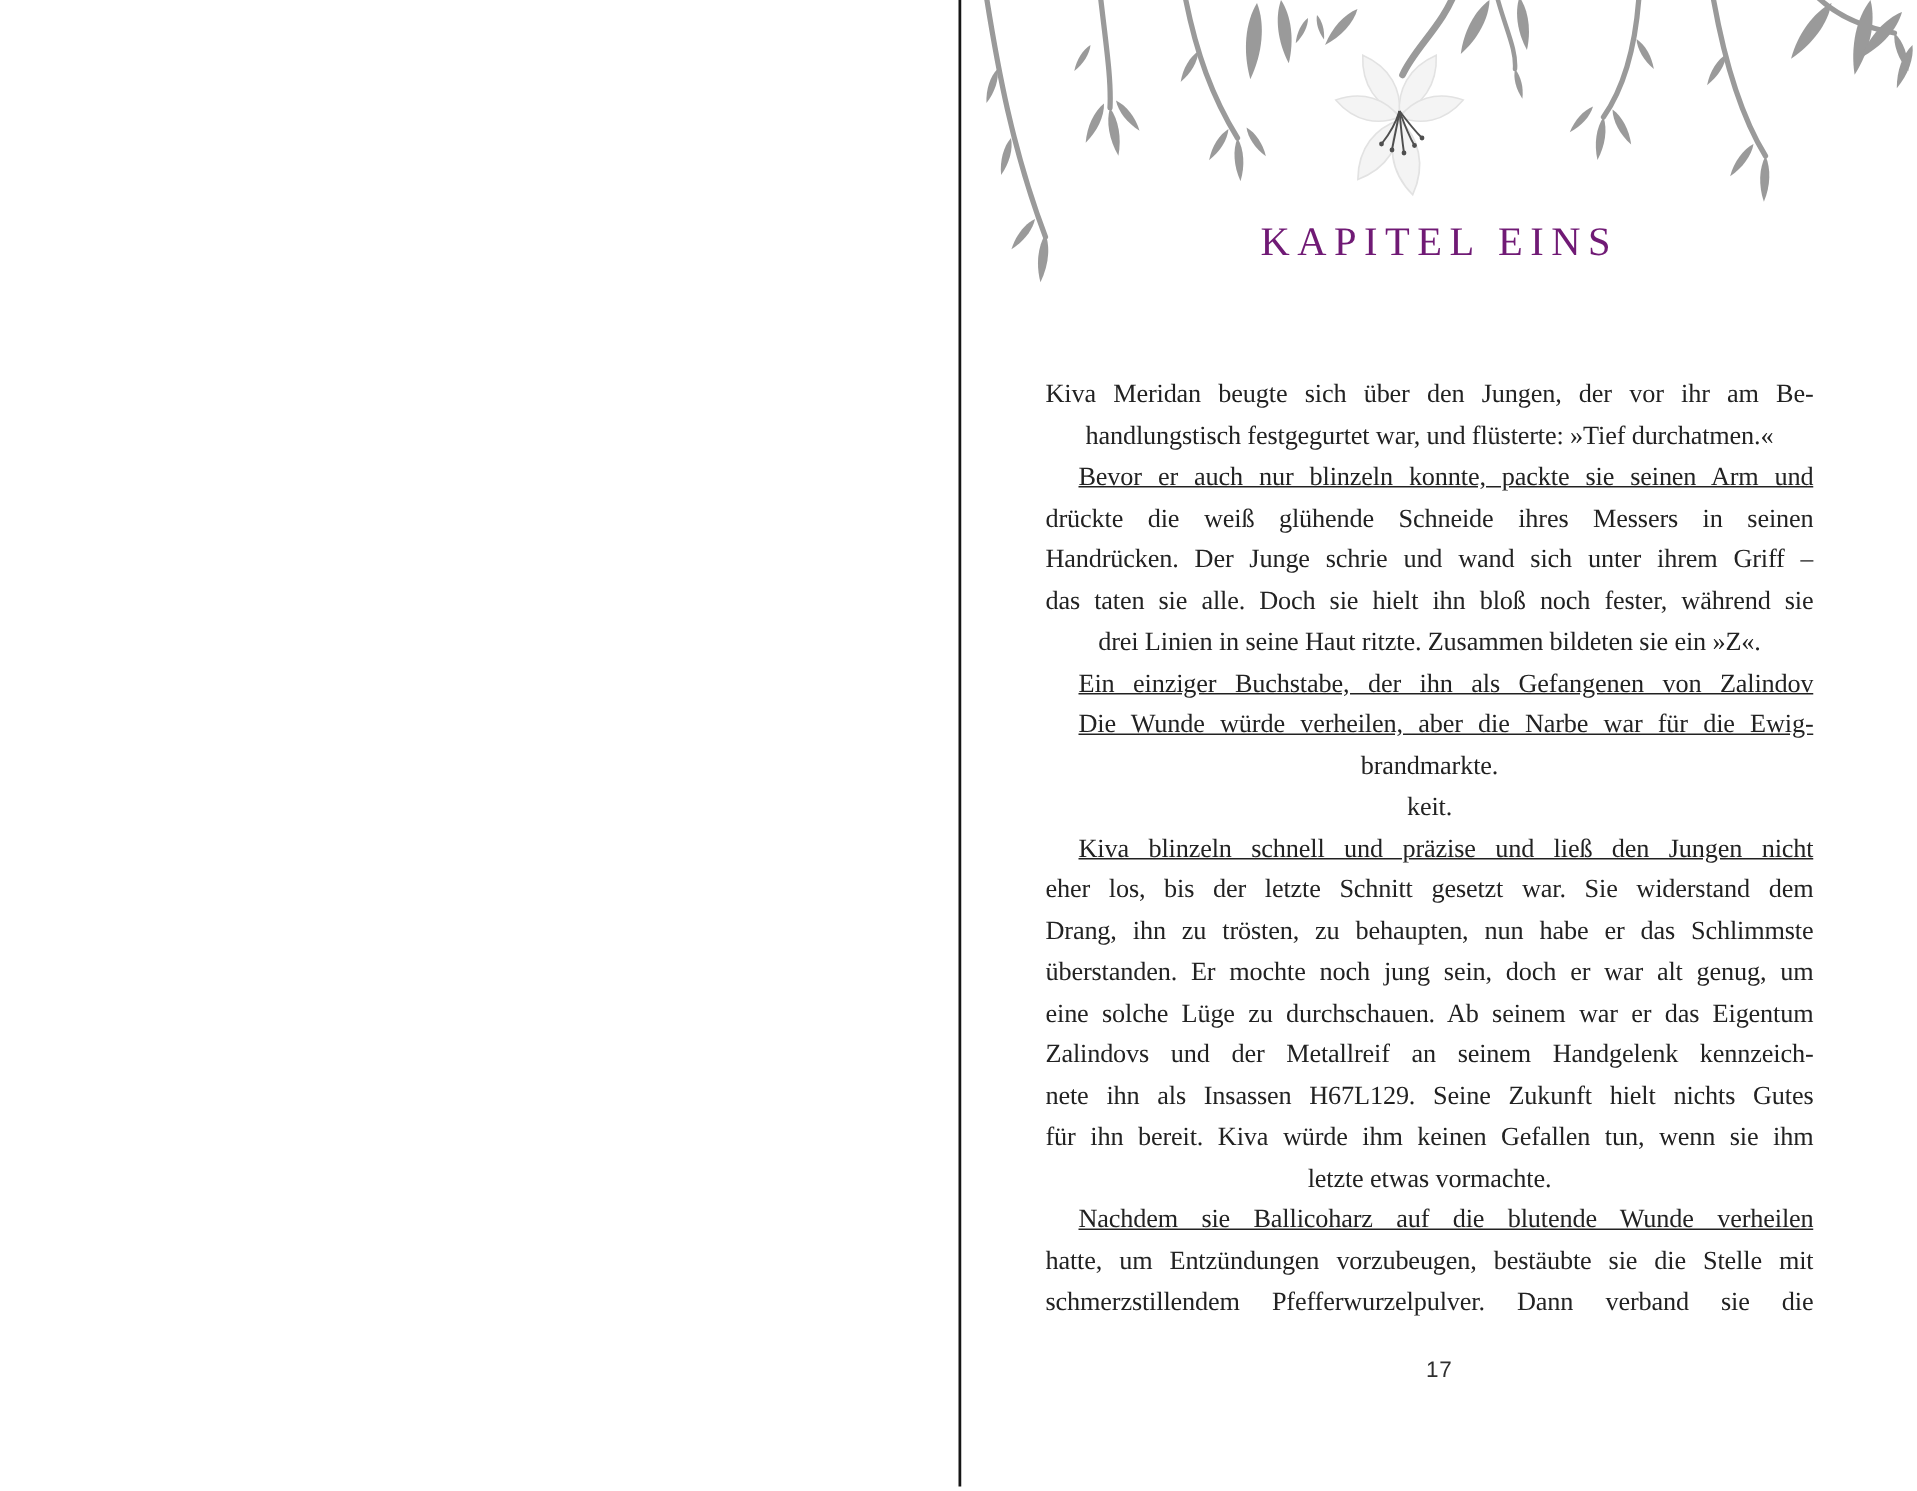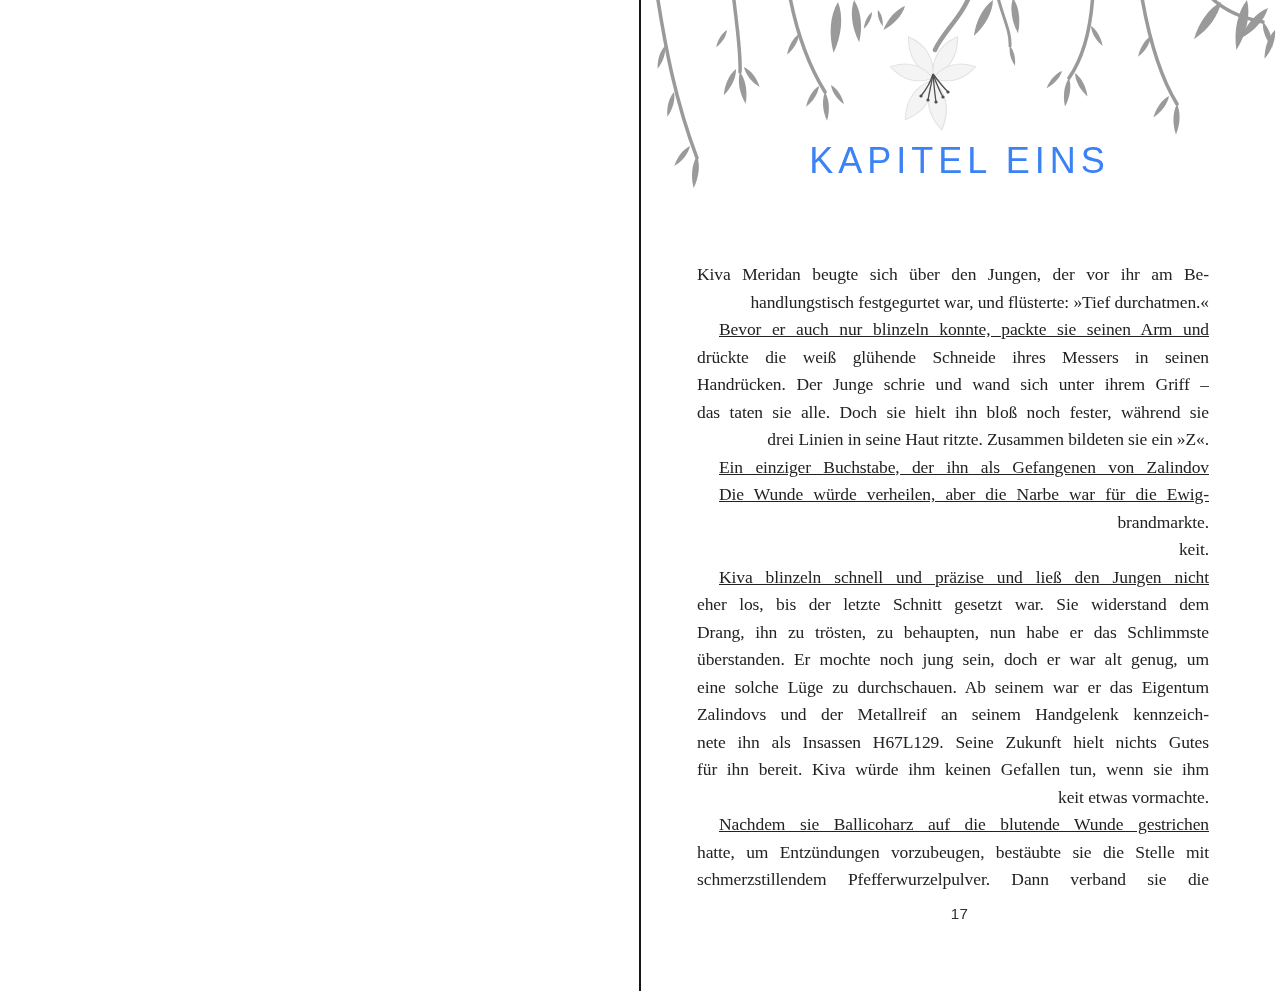--- a/index.html
+++ b/index.html
@@ -28,37 +28,36 @@
   .floral-header {
     position: absolute; left: 0; top: 0;
     width: 637px; height: 190px;
     display: block;
   }
   .chapter-heading {
     position: absolute; top: 141px; left: 0;
     width: 100%;
     margin: 0;
     text-align: center;
-    font-family: Liberation Sans, sans-serif;
+    font-family: Liberation Serif, serif;
     font-weight: 300;
-    font-size: 36px;
+    font-size: 27px;
     line-height: 40px;
     letter-spacing: 5px;
-    color: #3b82f6;
+    color: #701a75;
   }
   .body-text {
     position: absolute; top: 249px; left: 56px;
     width: 512px;
     font-size: 17.5px;
     line-height: 27.5px;
     letter-spacing: -0.1px;
     color: #222222;
-    margin-top: 12px;
   }
-  .line { height: 27.5px; overflow: hidden; text-align: right; }
+  .line { height: 27.5px; overflow: hidden; text-align: center; }
   .line.justify { text-align: justify; text-align-last: justify; text-justify: inter-word; }
   .line.indent { text-indent: 22px; text-decoration: underline; }
   .page-number {
     position: absolute; top: 905px; left: 0;
     width: 100%;
     text-align: center;
     font-family: "Liberation Sans", "DejaVu Sans", sans-serif;
     font-size: 15px;
     color: #2f2f2f;
     letter-spacing: 0.5px;
@@ -175,20 +174,20 @@
       <div class="line">brandmarkte.</div>
       <div class="line">keit.</div>
       <div class="line indent justify">Kiva blinzeln schnell und präzise und ließ den Jungen nicht</div>
       <div class="line justify">eher los, bis der letzte Schnitt gesetzt war. Sie widerstand dem</div>
       <div class="line justify">Drang, ihn zu trösten, zu behaupten, nun habe er das Schlimmste</div>
       <div class="line justify">überstanden. Er mochte noch jung sein, doch er war alt genug, um</div>
       <div class="line justify">eine solche Lüge zu durchschauen. Ab seinem war er das Eigentum</div>
       <div class="line justify">Zalindovs und der Metallreif an seinem Handgelenk kennzeich-</div>
       <div class="line justify">nete ihn als Insassen H67L129. Seine Zukunft hielt nichts Gutes</div>
       <div class="line justify">für ihn bereit. Kiva würde ihm keinen Gefallen tun, wenn sie ihm</div>
-      <div class="line">keit etwas vormachte.</div>
-      <div class="line indent justify">Nachdem sie Ballicoharz auf die blutende Wunde gestrichen</div>
+      <div class="line">letzte etwas vormachte.</div>
+      <div class="line indent justify">Nachdem sie Ballicoharz auf die blutende Wunde verheilen</div>
       <div class="line justify">hatte, um Entzündungen vorzubeugen, bestäubte sie die Stelle mit</div>
       <div class="line justify">schmerzstillendem Pfefferwurzelpulver. Dann verband sie die</div>
     </div>
 
   <div class="page-number">17</div>
 </div>
 
 </body></html>

